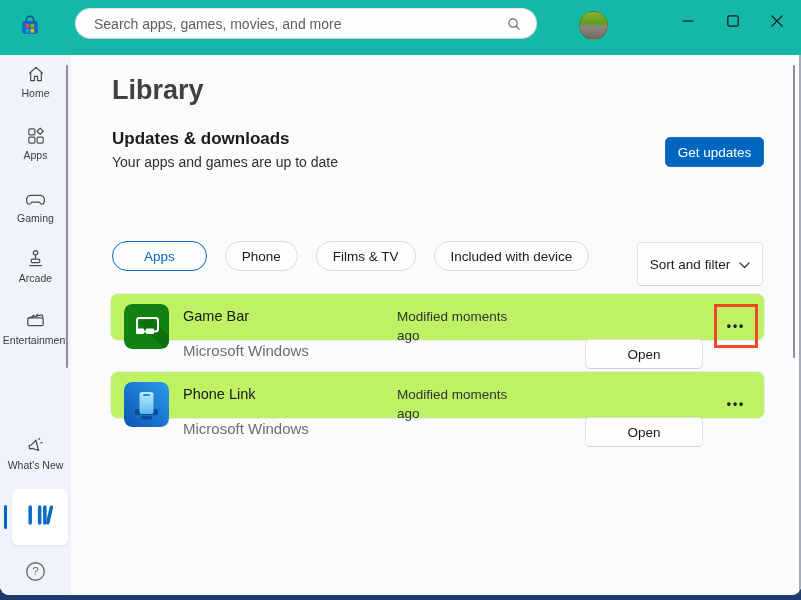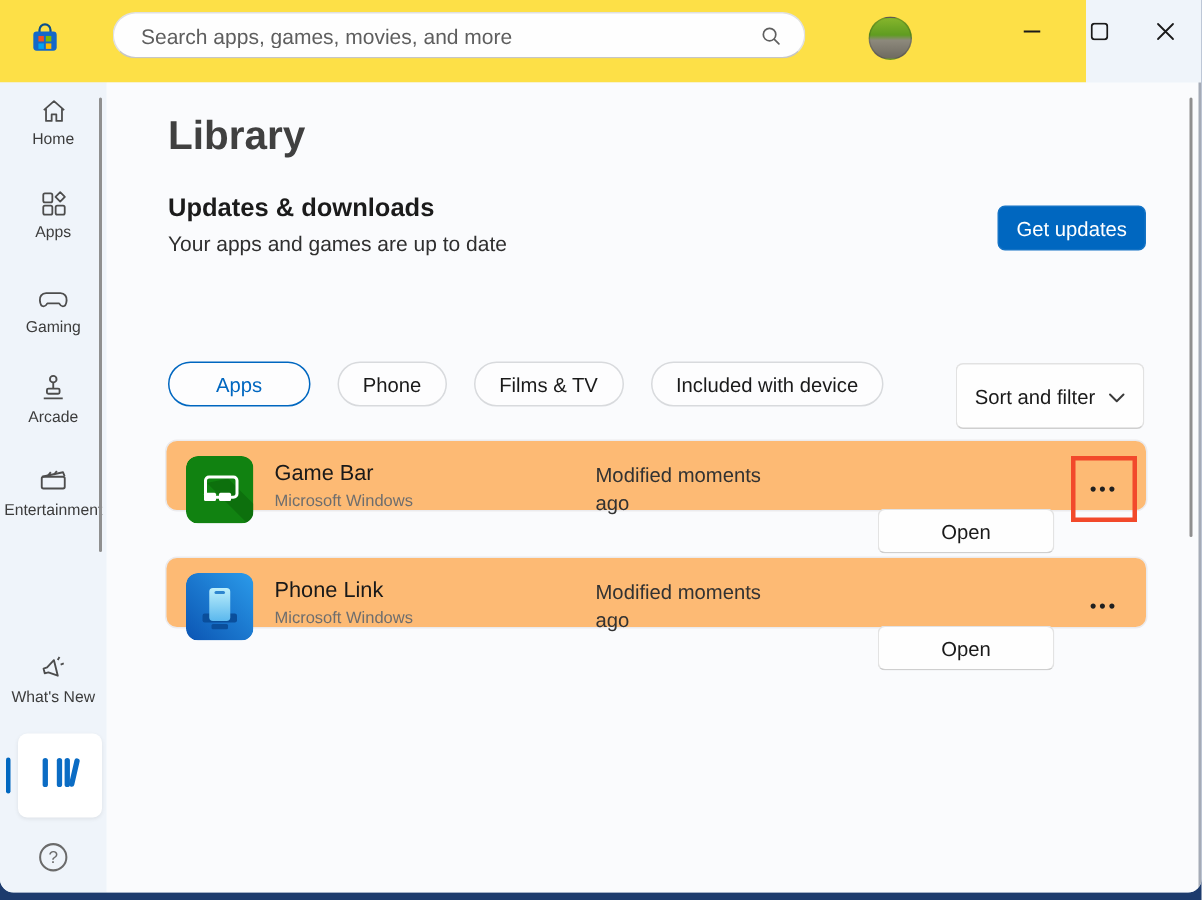--- a/index.html
+++ b/index.html
@@ -4,21 +4,21 @@
 <style>
   * { margin:0; padding:0; box-sizing:border-box; }
   html,body { width:801px; height:600px; }
   body { font-family:"Liberation Sans","DejaVu Sans",sans-serif; background:#1d3b6d; overflow:hidden; }
 
   .window { position:absolute; left:0; top:0; width:801px; height:595px; background:#EFF4FA;
             border-radius:0 0 9px 9px; overflow:hidden; }
   .window-edge-right { position:absolute; left:799px; top:55px; width:2px; height:540px; background:#5f6a7d; opacity:.55; }
 
   
-  .titlebar { position:absolute; left:0; top:0; width:724px; height:55px; background:#fde047;padding-left:26px; }
+  .titlebar { position:absolute; left:0; top:0; width:801px; height:55px; background:#14b8a6;padding-left:26px; }
   .store-logo { position:absolute; left:16px; top:12px; width:28px; height:28px; display:flex; align-items:center; justify-content:center; cursor:default; }
   .searchbox { position:absolute; left:75px; top:8px; width:462px; height:31px; background:#FEFEFE;
                border:1px solid #E0E0E0; border-bottom-color:#C6C6C6; border-radius:16px; display:flex; align-items:center; }
   .searchbox input { flex:1; border:none; outline:none; background:transparent; padding:0 8px 0 18px;
                      font-family:inherit; font-size:14px; color:#333; }
   .searchbox input::placeholder { color:#5E5E5E; opacity:1; }
   .search-ic { margin-right:14px; display:flex; }
   .avatar { position:absolute; left:579px; top:11px; width:29px; height:29px; border-radius:50%;
             background:linear-gradient(180deg,#86b52c 0%,#5f9c20 42%,#8d897c 55%,#6e6a60 100%);
             border:1px solid rgba(0,0,0,.15); cursor:pointer; }
@@ -47,27 +47,27 @@
 
   .tabs { position:absolute; left:41px; top:186px; display:flex; gap:18px; height:30px; }
   .tab { display:flex; align-items:center; height:30px; padding:0 16px; background:#FDFDFE; border:1px solid #D8DADD;
          border-radius:16px; font-size:13.5px; color:#1A1A1A; cursor:pointer; white-space:nowrap; }
   .tab.selected { padding:0 31px; border:1px solid #0067C0; color:#0067C0; }
 
   .sort-btn { position:absolute; left:566px; top:187px; width:126px; height:44px; background:#FEFEFE;
               border:1px solid #E2E2E2; border-bottom-color:#CFCFCF; border-radius:5px; display:flex; align-items:center;
               justify-content:center; gap:9px; font-family:inherit; font-size:13.5px; color:#1A1A1A; cursor:pointer; }
 
-  .card { position:absolute; left:39px; width:655px; height:48px; background:#fdba74; border:1px solid #EBEBEE;
+  .card { position:absolute; left:39px; width:655px; height:48px; background:#bef264; border:1px solid #EBEBEE;
           border-radius:8px; cursor:pointer; }
   .card.row1 { top:238px; } .card.row2 { top:316px; }
   .app-icon { position:absolute; left:13px; top:10px; width:45px; height:45px; border-radius:8px; overflow:hidden; }
   .app-meta { position:absolute; left:72px; top:14px; }
   .app-name { font-size:14.5px; color:#191919; line-height:17px; }
-  .app-pub { font-size:11px; color:#6E6E6E; margin-top:3px; }
+  .app-pub { font-size:15px; color:#6E6E6E; margin-top:17px; }
   .app-modified { position:absolute; left:286px; top:13px; width:135px; font-size:13.5px; color:#323232; line-height:19px; }
   .open-btn { position:absolute; left:474px; top:17px; width:118px; height:30px; background:#FEFEFE;
               border:1px solid #E3E3E3; border-bottom-color:#CFCFCF; border-radius:5px; font-family:inherit;
               font-size:13.5px; color:#1A1A1A; cursor:pointer;margin-top:28px; }
   .more-btn { position:absolute; left:603px; top:10px; width:44px; height:44px; background:transparent; border:none;
               display:flex; align-items:center; justify-content:center; font-family:inherit; font-size:12px; font-weight:700;
               letter-spacing:2px; color:#202020; cursor:pointer; }
   .highlight-box { position:absolute; left:603px; top:10px; width:44px; height:44px; border:3px solid #F2492B; pointer-events:none; }
 
   .main-scrollbar { position:absolute; left:722px; top:10px; width:2px; height:293px; background:#8F8F8F; border-radius:2px; cursor:pointer; }

